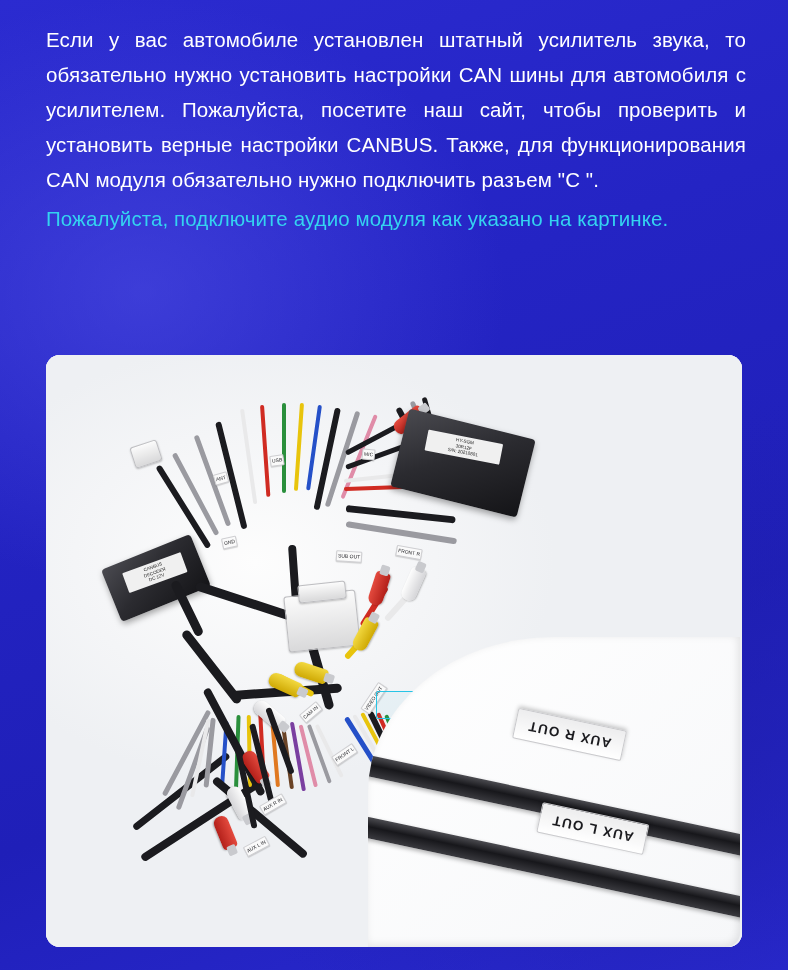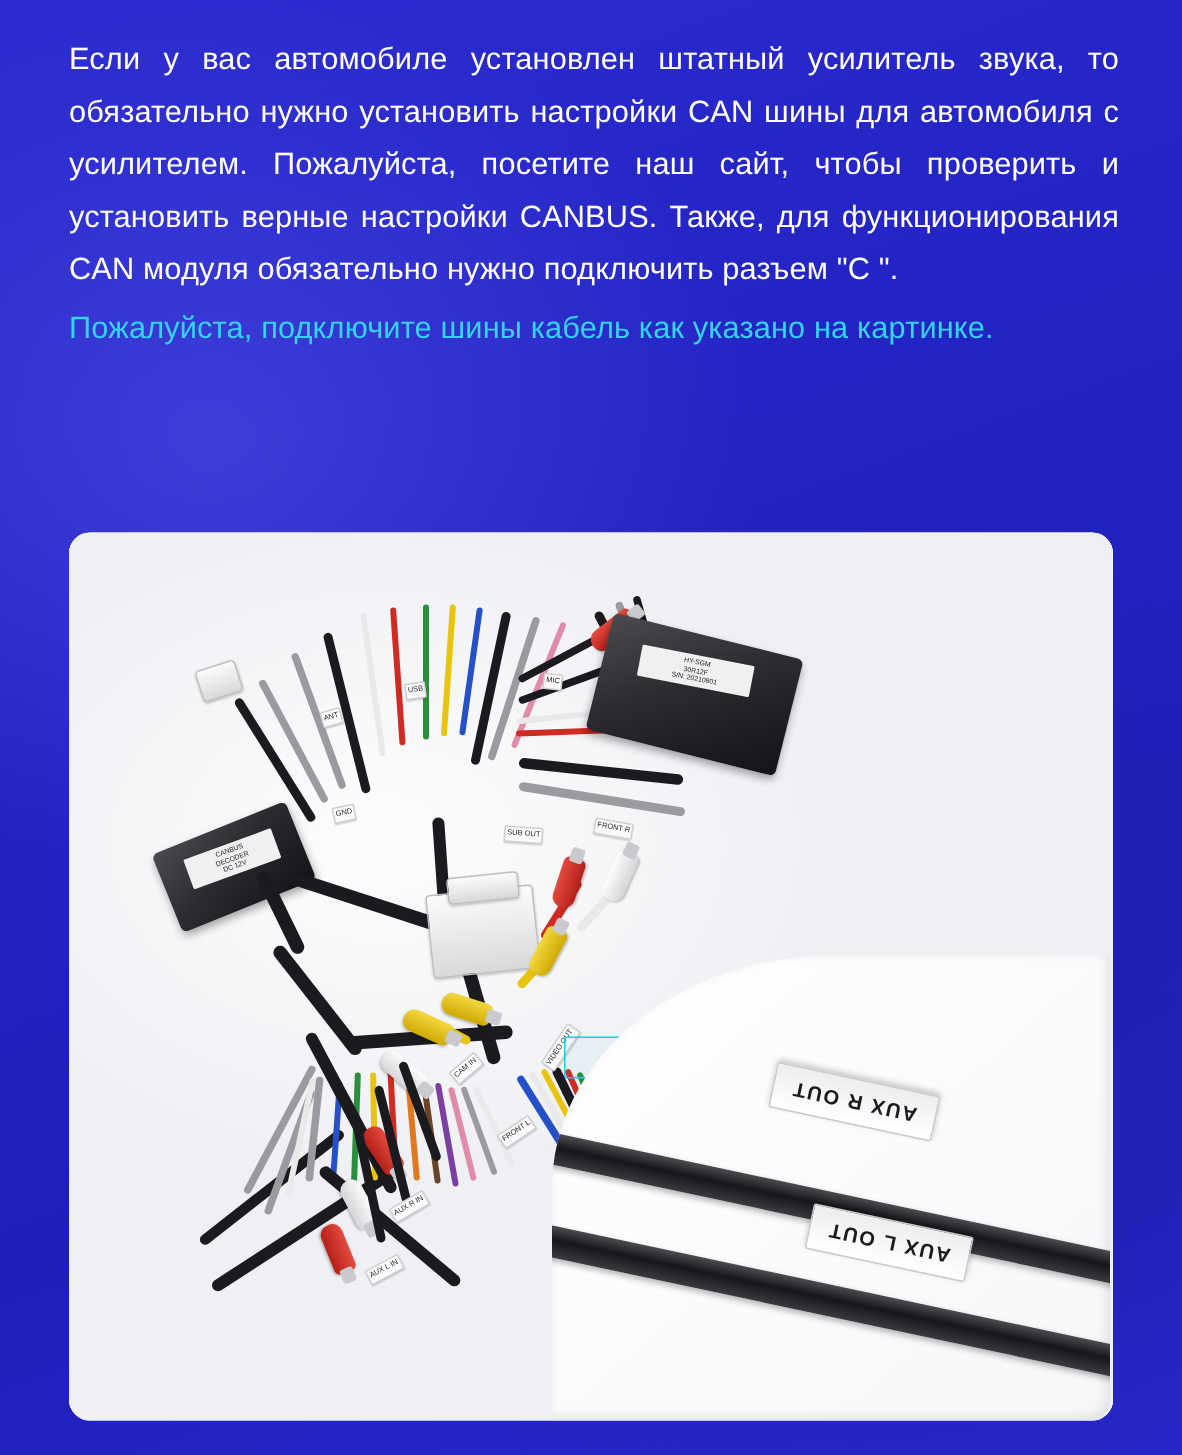--- a/index.html
+++ b/index.html
@@ -192,21 +192,21 @@
     opacity: 0.85;
   }
 </style>
 </head>
 <body>
 
 <div class="page">
 
   <div class="text-block">
     <p class="para">Если у вас автомобиле установлен штатный усилитель звука, то обязательно нужно установить настройки CAN шины для автомобиля с усилителем. Пожалуйста, посетите наш сайт, чтобы проверить и установить верные настройки CANBUS. Также, для функционирования CAN модуля обязательно нужно подключить разъем "С ".</p>
-    <p class="para-highlight">Пожалуйста, подключите шины кабель как указано на картинке.</p>
+    <p class="para-highlight">Пожалуйста, подключите аудио модуля как указано на картинке.</p>
   </div>
 
   <div class="photo-card">
     <div class="photo">
 
       <div class="wire blk" style="left:88px;  top:470px; width:120px; height:7px;  transform:rotate(-38deg);"></div>
       <div class="wire blk" style="left:96px;  top:500px; width:150px; height:8px;  transform:rotate(-33deg);"></div>
       <div class="wire gry" style="left:118px; top:438px; width:96px;  height:5px;  transform:rotate(-62deg);"></div>
       <div class="wire gry" style="left:132px; top:452px; width:88px;  height:5px;  transform:rotate(-70deg);"></div>
       <div class="wire wht" style="left:146px; top:440px; width:80px;  height:4px;  transform:rotate(-78deg);"></div>

